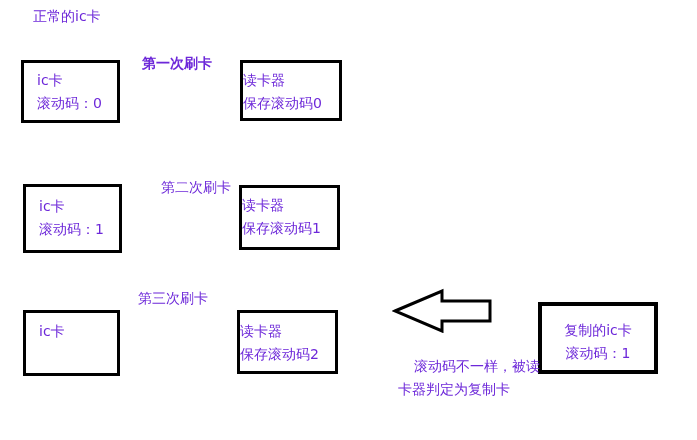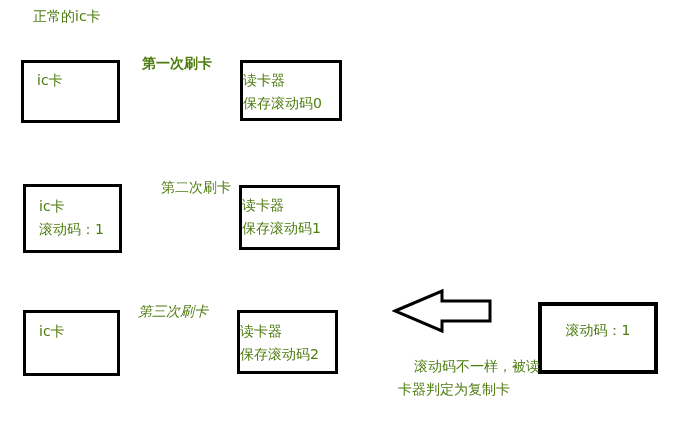--- a/index.html
+++ b/index.html
@@ -3,21 +3,21 @@
 <meta charset="utf-8">
 <style>
   * { margin: 0; padding: 0; box-sizing: border-box; }
   html, body { background: #ffffff; }
   .canvas {
     position: relative;
     width: 697px;
     height: 440px;
     background: #ffffff;
     font-family: "DejaVu Sans", "Liberation Sans", sans-serif;
-    color: #4d7c0f;
+    color: #6d28d9;
     font-size: 14px;
     overflow: hidden;
   }
   .abs { position: absolute; }
   .label { white-space: nowrap; }
   .box {
     position: absolute;
     border: 3px solid #000000;
     background: #ffffff;
     padding: 6px 2px 0 13px;
@@ -33,38 +33,39 @@
   
   .r1-card   { left: 21px;  top: 32px;  width: 99px;  height: 63px; }
   .r1-action { left: 142px; top: 55px; font-weight: bold; }
   .r1-reader { left: 240px; top: 32px;  width: 102px; height: 61px; }
   
   .r2-card   { left: 23px;  top: 156px; width: 99px;  height: 69px; padding-top: 8px; }
   .r2-action { left: 138px; top: 179px; margin-left: 23px; }
   .r2-reader { left: 239px; top: 157px; width: 101px; height: 65px; }
   
   .r3-card   { left: 23px;  top: 282px; width: 97px;  height: 66px; padding-top: 7px; }
-  .r3-action { left: 138px; top: 303px; font-style: italic; }
+  .r3-action { left: 138px; top: 290px; }
   .r3-reader { left: 237px; top: 282px; width: 101px; height: 64px; padding-top: 7px; }
   
   .cloned-box { left: 538px; top: 274px; width: 120px; height: 72px; }
   .arrow-wrap { left: 392px; top: 288px; width: 101px; height: 45px; }
   .caption-1 { left: 414px; top: 358px; }
   .caption-2 { left: 398px; top: 381px; }
   .title-pos { left: 33px; top: 8px; }
 </style>
 </head>
 <body>
 
 <div class="canvas">
 
   <div class="abs title-pos label">正常的ic卡</div>
 
   <div class="box r1-card">
     <div class="line">ic卡</div>
+    <div class="line">滚动码：0</div>
   </div>
   <div class="abs r1-action label">第一次刷卡</div>
   <div class="box reader r1-reader">
     <div class="line">读卡器</div>
     <div class="line">保存滚动码0</div>
   </div>
 
   <div class="box r2-card">
     <div class="line">ic卡</div>
     <div class="line">滚动码：1</div>
@@ -84,19 +85,20 @@
     <div class="line">保存滚动码2</div>
   </div>
 
   <div class="abs arrow-wrap">
     <svg width="101" height="45" viewBox="0 0 101 45" xmlns="http://www.w3.org/2000/svg">
       <polygon points="3,23 50,3 50,13 98,13 98,33 50,33 50,43" fill="#ffffff" stroke="#000000" stroke-width="3" stroke-linejoin="miter"></polygon>
     </svg>
   </div>
 
   <div class="box cloned cloned-box">
+    <div class="line">复制的ic卡</div>
     <div class="line">滚动码：1</div>
   </div>
 
   <div class="abs caption-1 label">滚动码不一样，被读</div>
   <div class="abs caption-2 label">卡器判定为复制卡</div>
 
 </div>
 
 </body></html>

